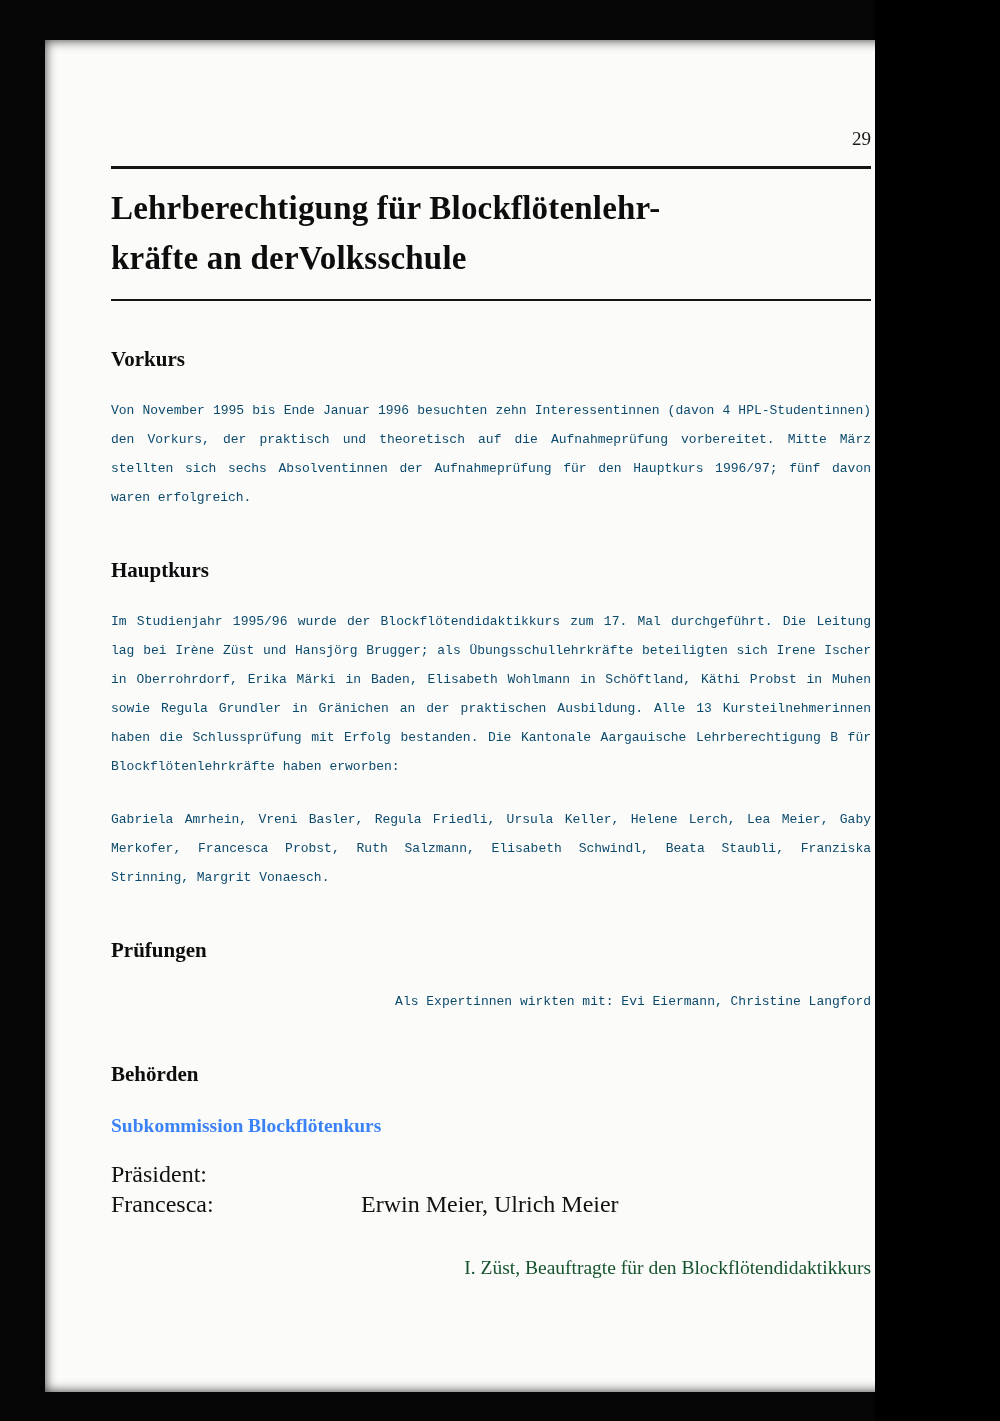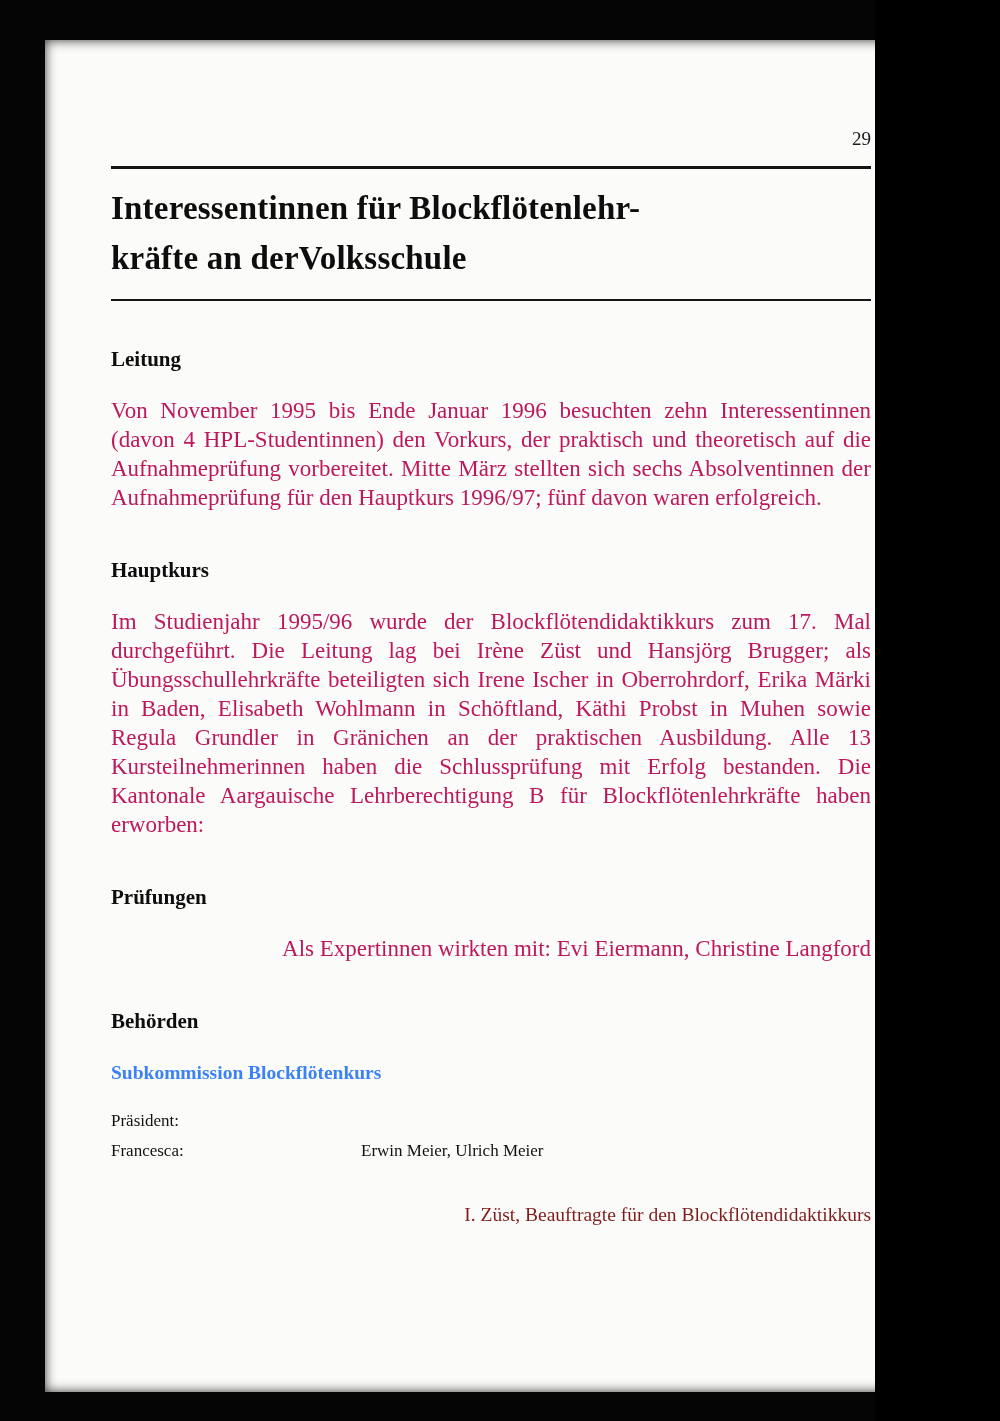--- a/index.html
+++ b/index.html
@@ -59,72 +59,74 @@
     margin: 46px 0 0 0;
     color: #0d0d0d;
   }
   h3.sub-heading {
     font-size: 19.5px;
     font-weight: bold;
     margin: 28px 0 0 0;
     color: #3b82f6;
   }
   p.body-text {
-    font-size: 23px;
+    font-size: 13px;
     line-height: 29px;
     text-align: justify;
     margin: 24px 0 0 0;
-    color: #be185d;
+    color: #0c4a6e;
+    font-family: Liberation Mono, monospace;
   }
   p.body-text.no-justify { text-align: right; }
   .roles {
     margin: 22px 0 8px 0;
-    font-size: 17px;
+    font-size: 24px;
     line-height: 30px;
   }
   .role-row {
     display: flex;
   }
   .role-label {
     width: 250px;
     flex: 0 0 250px;
   }
   .role-value {
     flex: 1;
   }
   .signature {
     font-size: 19.5px;
     margin: 38px 0 0 0;
     text-align: right;
-    color: #7f1d1d;
+    color: #14532d;
   }
 </style>
 </head>
 <body>
 
 <div class="scan-frame">
   <div class="page">
     <div class="content">
 
       <p class="page-number">29</p>
 
       <hr class="rule-thick">
 
       <h1 class="doc-title">
-        <span>Interessentinnen für Blockflötenlehr-</span>
+        <span>Lehrberechtigung für Blockflötenlehr-</span>
         <span>kräfte an derVolksschule</span>
       </h1>
 
       <hr class="rule-thin">
 
-      <h2 class="section-heading">Leitung</h2>
+      <h2 class="section-heading">Vorkurs</h2>
       <p class="body-text">Von November 1995 bis Ende Januar 1996 besuchten zehn Interessentinnen (davon 4 HPL-Studentinnen) den Vorkurs, der praktisch und theoretisch auf die Aufnahmeprüfung vorbereitet. Mitte März stellten sich sechs Absolventinnen der Aufnahmeprüfung für den Hauptkurs 1996/97; fünf davon waren erfolgreich.</p>
 
       <h2 class="section-heading">Hauptkurs</h2>
       <p class="body-text">Im Studienjahr 1995/96 wurde der Blockflötendidaktikkurs zum 17. Mal durchgeführt. Die Leitung lag bei Irène Züst und Hansjörg Brugger; als Übungsschullehrkräfte beteiligten sich Irene Ischer in Oberrohrdorf, Erika Märki in Baden, Elisabeth Wohlmann in Schöftland, Käthi Probst in Muhen sowie Regula Grundler in Gränichen an der praktischen Ausbildung. Alle 13 Kursteilnehmerinnen haben die Schlussprüfung mit Erfolg bestanden. Die Kantonale Aargauische Lehrberechtigung B für Blockflötenlehrkräfte haben erworben:</p>
+      <p class="body-text">Gabriela Amrhein, Vreni Basler, Regula Friedli, Ursula Keller, Helene Lerch, Lea Meier, Gaby Merkofer, Francesca Probst, Ruth Salzmann, Elisabeth Schwindl, Beata Staubli, Franziska Strinning, Margrit Vonaesch.</p>
 
       <h2 class="section-heading">Prüfungen</h2>
       <p class="body-text no-justify">Als Expertinnen wirkten mit:  Evi Eiermann, Christine Langford</p>
 
       <h2 class="section-heading">Behörden</h2>
       <h3 class="sub-heading">Subkommission Blockflötenkurs</h3>
 
       <div class="roles">
         <div class="role-row">
           <span class="role-label">Präsident:</span>

